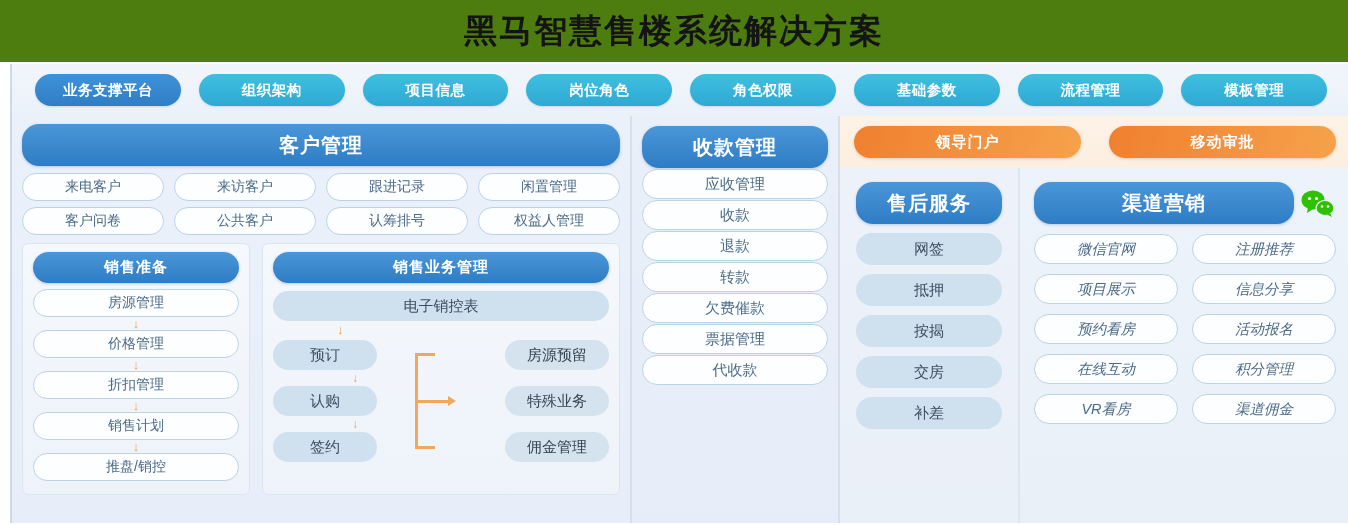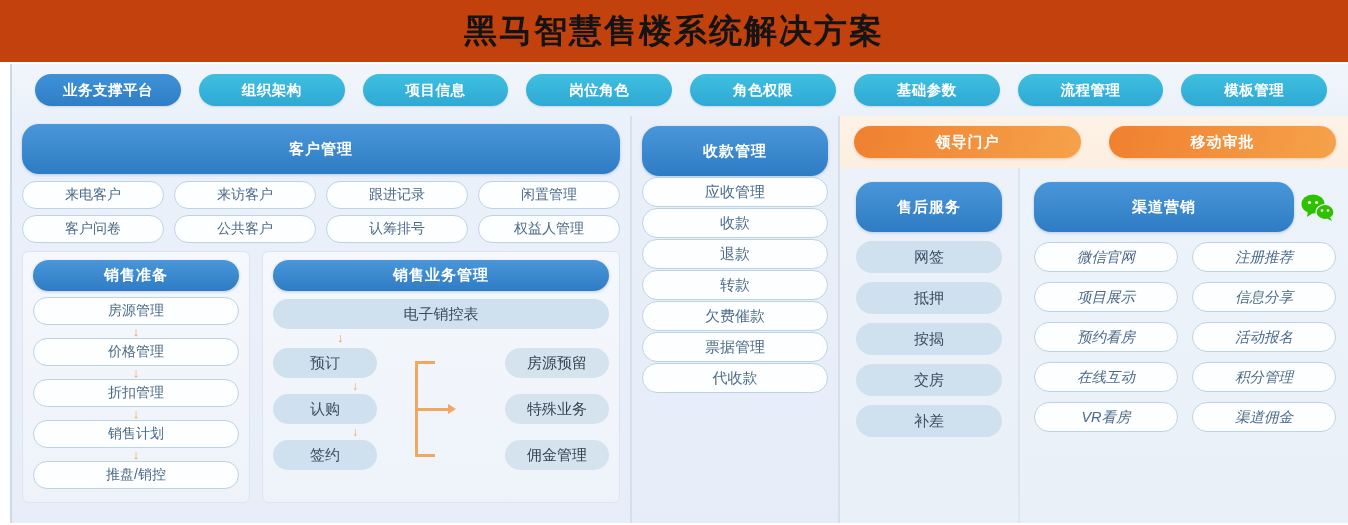--- a/index.html
+++ b/index.html
@@ -6,21 +6,21 @@
   body{
     width:1348px;height:525px;overflow:hidden;
     background:#ffffff;
     font-family:"Liberation Sans","DejaVu Sans",sans-serif;
   }
   #root{position:relative;width:1348px;height:525px;}
 
   
   .title-bar{
     height:62px;display:flex;align-items:center;justify-content:center;
-    background:#c2410c;
+    background:#4d7c0f;
   }
   .title-bar .title{
     font-size:33px;font-weight:700;color:#141414;letter-spacing:2px;
     font-family:"DejaVu Sans","Liberation Sans",sans-serif;
   }
 
   
   .board{
     position:absolute;left:10px;top:64px;width:1338px;height:459px;
     background:linear-gradient(180deg,#eef4fb 0%,#eaf1fa 100%);
@@ -59,23 +59,23 @@
     background:linear-gradient(180deg,#e9f0fa 0%,#e6edf8 100%);
     border-right:2px solid #d6dfea;
     padding:8px 10px 0 10px;
   }
   .panel.left{width:620px;background:linear-gradient(180deg,#eaf1fb 0%,#e7eef9 100%);}
   .panel.mid{width:208px;background:linear-gradient(180deg,#eaf0fa 0%,#e6edf8 100%);}
   .panel.right{width:510px;border-right:none;background:linear-gradient(180deg,#eef3fa 0%,#ebf1f9 100%);padding:0;}
 
   
   .hdr{
-    height:50px;border-radius:17px;
+    height:42px;border-radius:17px;
     display:flex;align-items:center;justify-content:center;
-    color:#ffffff;font-size:15px;font-weight:700;letter-spacing:1px;
+    color:#ffffff;font-size:20px;font-weight:700;letter-spacing:1px;
     background:linear-gradient(180deg,#4a96d9 0%,#2e7cc4 100%);
     box-shadow:0 1px 3px rgba(30,80,140,.25);
   }
   .hdr.sm{font-size:15px;height:31px;}
 
   
   .chip{
     height:28px;border-radius:14px;
     display:flex;align-items:center;justify-content:center;
     font-size:14px;color:#4b6a86;

